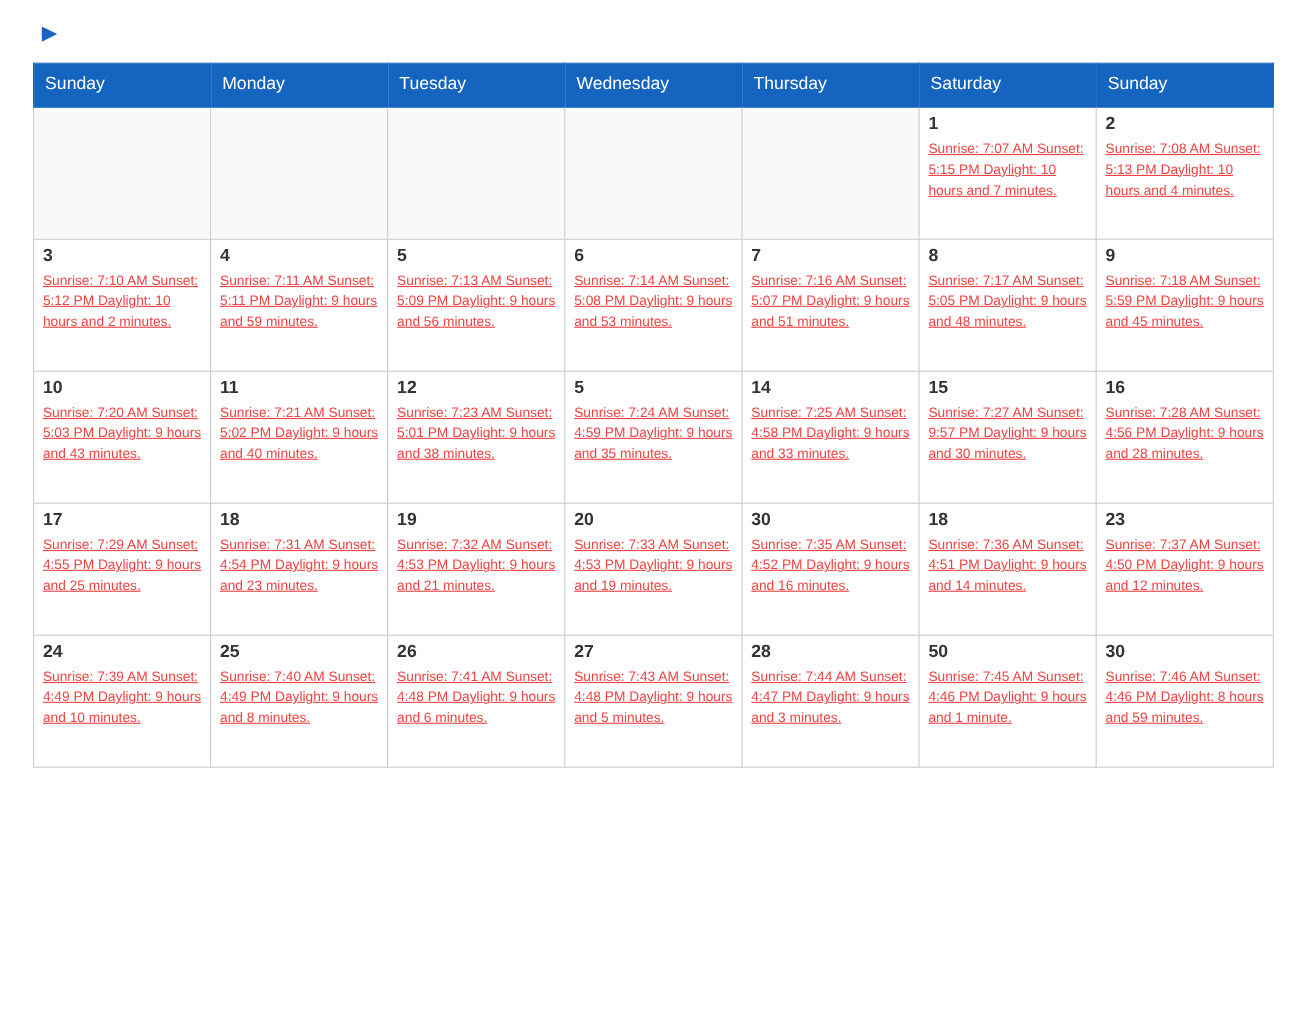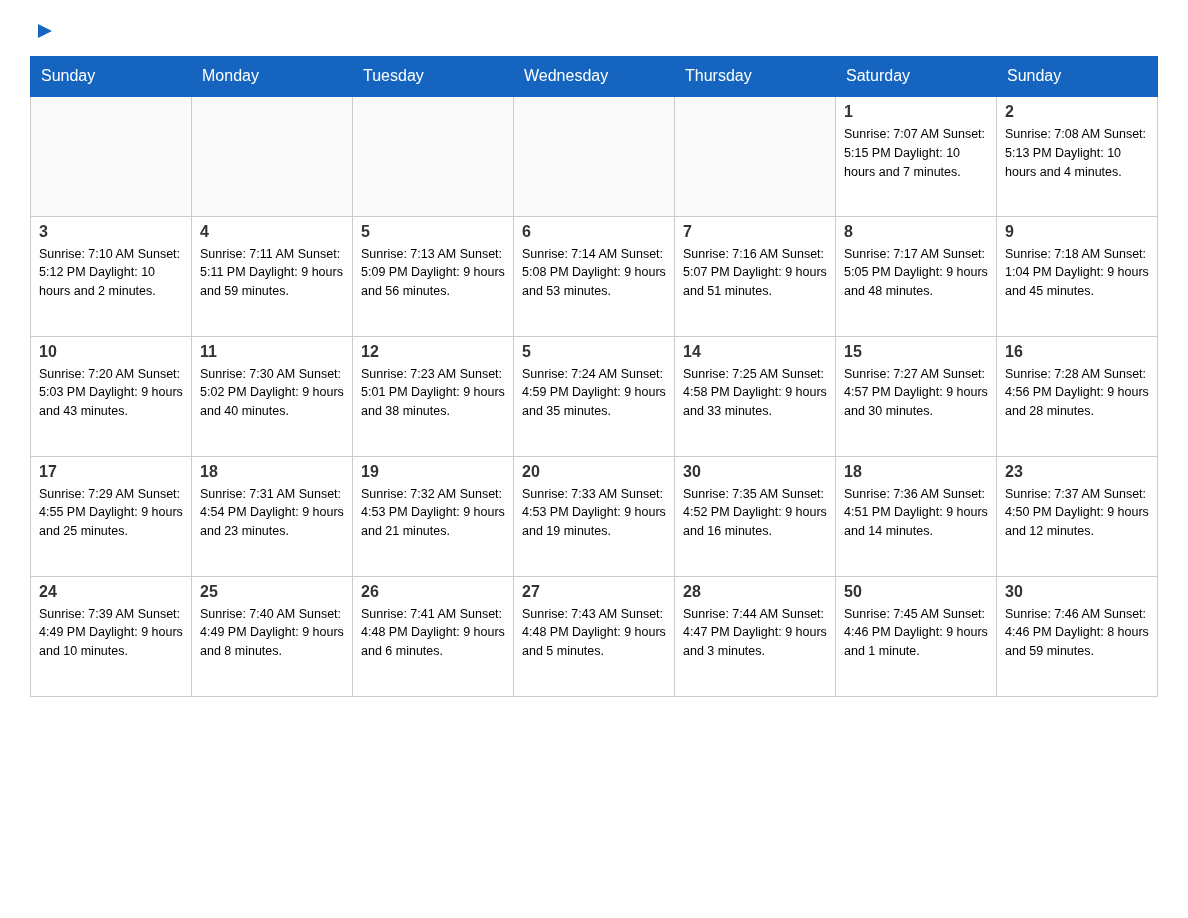--- a/index.html
+++ b/index.html
@@ -77,22 +77,23 @@
       border-left: 1px solid #ccc;
     }
     .day-num {
       font-size: 16px;
       font-weight: bold;
       color: #333;
       margin-bottom: 4px;
     }
     .day-info {
       font-size: 12.5px;
-      color: #000000;
+      color: #ef4444;
       line-height: 1.5;
+      text-decoration: underline;
     }
     .empty-cell {
       background: #f9f9f9;
     }
   </style>
 </head>
 <body>
 
 <div class="header">
   <div class="logo">
@@ -178,34 +179,34 @@
         </td>
         <td>
           <div class="day-num">8</div>
           <div class="day-info">Sunrise: 7:17 AM
 Sunset: 5:05 PM
 Daylight: 9 hours and 48 minutes.</div>
         </td>
         <td>
           <div class="day-num">9</div>
           <div class="day-info">Sunrise: 7:18 AM
-Sunset: 1:04 PM
+Sunset: 5:59 PM
 Daylight: 9 hours and 45 minutes.</div>
         </td>
       </tr>
       <tr>
         <td>
           <div class="day-num">10</div>
           <div class="day-info">Sunrise: 7:20 AM
 Sunset: 5:03 PM
 Daylight: 9 hours and 43 minutes.</div>
         </td>
         <td>
           <div class="day-num">11</div>
-          <div class="day-info">Sunrise: 7:30 AM
+          <div class="day-info">Sunrise: 7:21 AM
 Sunset: 5:02 PM
 Daylight: 9 hours and 40 minutes.</div>
         </td>
         <td>
           <div class="day-num">12</div>
           <div class="day-info">Sunrise: 7:23 AM
 Sunset: 5:01 PM
 Daylight: 9 hours and 38 minutes.</div>
         </td>
         <td>
@@ -216,21 +217,21 @@
         </td>
         <td>
           <div class="day-num">14</div>
           <div class="day-info">Sunrise: 7:25 AM
 Sunset: 4:58 PM
 Daylight: 9 hours and 33 minutes.</div>
         </td>
         <td>
           <div class="day-num">15</div>
           <div class="day-info">Sunrise: 7:27 AM
-Sunset: 4:57 PM
+Sunset: 9:57 PM
 Daylight: 9 hours and 30 minutes.</div>
         </td>
         <td>
           <div class="day-num">16</div>
           <div class="day-info">Sunrise: 7:28 AM
 Sunset: 4:56 PM
 Daylight: 9 hours and 28 minutes.</div>
         </td>
       </tr>
       <tr>

